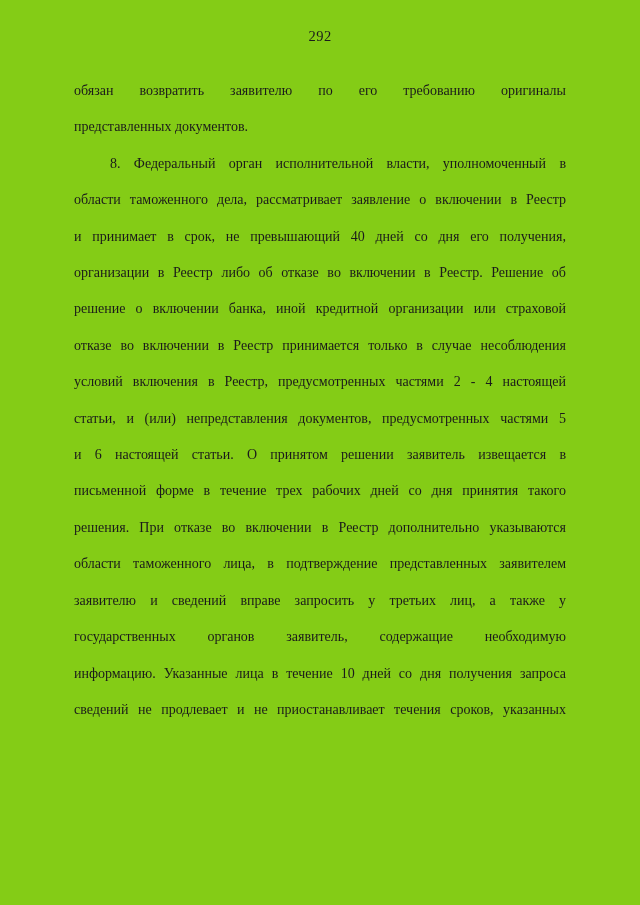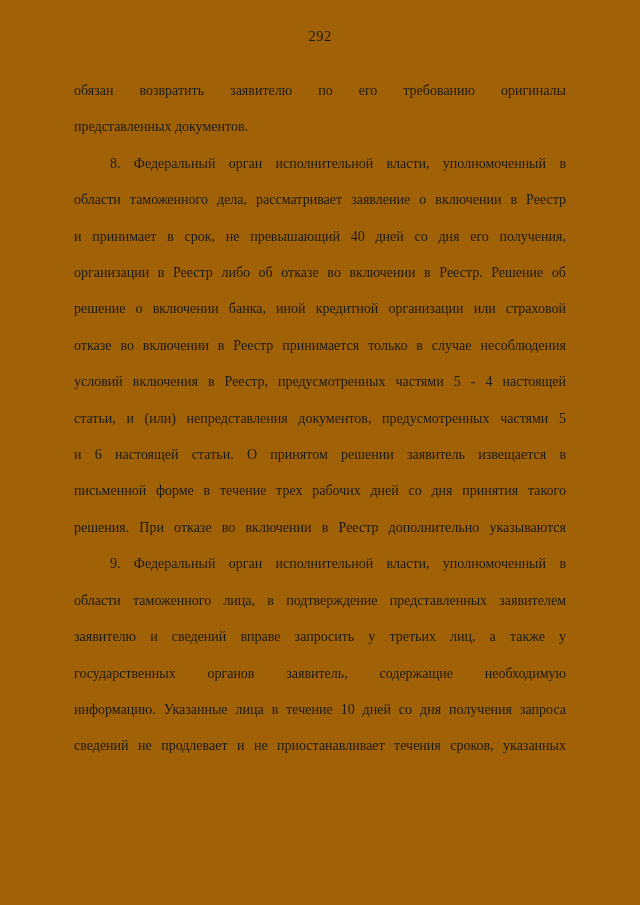--- a/index.html
+++ b/index.html
@@ -11,21 +11,21 @@
   }
   body {
     background: #ffffff;
     font-family: "Liberation Serif", serif;
     color: #1b1b1b;
     position: relative;
   }
   .page {
     position: absolute;
     inset: 0;
-    background: #a16207;
+    background: #84cc16;
     text-decoration: underline;
   }
   .page-number {
     position: absolute;
     top: 28px;
     left: 0;
     width: 640px;
     text-align: center;
     font-size: 14.5px;
     letter-spacing: 0.5px;
@@ -67,28 +67,27 @@
         <div class="text-line just">обязан возвратить заявителю по его требованию оригиналы</div>
         <div class="text-line left">представленных документов.</div>
       </div>
       <div class="paragraph">
         <div class="text-line just first-indent">8. Федеральный орган исполнительной власти, уполномоченный в</div>
         <div class="text-line just">области таможенного дела, рассматривает заявление о включении в Реестр</div>
         <div class="text-line just">и принимает в срок, не превышающий 40 дней со дня его получения,</div>
         <div class="text-line just">организации в Реестр либо об отказе во включении в Реестр. Решение об</div>
         <div class="text-line just">решение о включении банка, иной кредитной организации или страховой</div>
         <div class="text-line just">отказе во включении в Реестр принимается только в случае несоблюдения</div>
-        <div class="text-line just">условий включения в Реестр, предусмотренных частями 5 - 4 настоящей</div>
+        <div class="text-line just">условий включения в Реестр, предусмотренных частями 2 - 4 настоящей</div>
         <div class="text-line just">статьи, и (или) непредставления документов, предусмотренных частями 5</div>
         <div class="text-line just">и 6 настоящей статьи. О принятом решении заявитель извещается в</div>
         <div class="text-line just">письменной форме в течение трех рабочих дней со дня принятия такого</div>
         <div class="text-line just">решения. При отказе во включении в Реестр дополнительно указываются</div>
       </div>
       <div class="paragraph">
-        <div class="text-line just first-indent">9. Федеральный орган исполнительной власти, уполномоченный в</div>
         <div class="text-line just">области таможенного лица, в подтверждение представленных заявителем</div>
         <div class="text-line just">заявителю и сведений вправе запросить у третьих лиц, а также у</div>
         <div class="text-line just">государственных органов заявитель, содержащие необходимую</div>
         <div class="text-line just">информацию. Указанные лица в течение 10 дней со дня получения запроса</div>
         <div class="text-line just">сведений не продлевает и не приостанавливает течения сроков, указанных</div>
       </div>
     </div>
 </div>
 
 </body></html>

